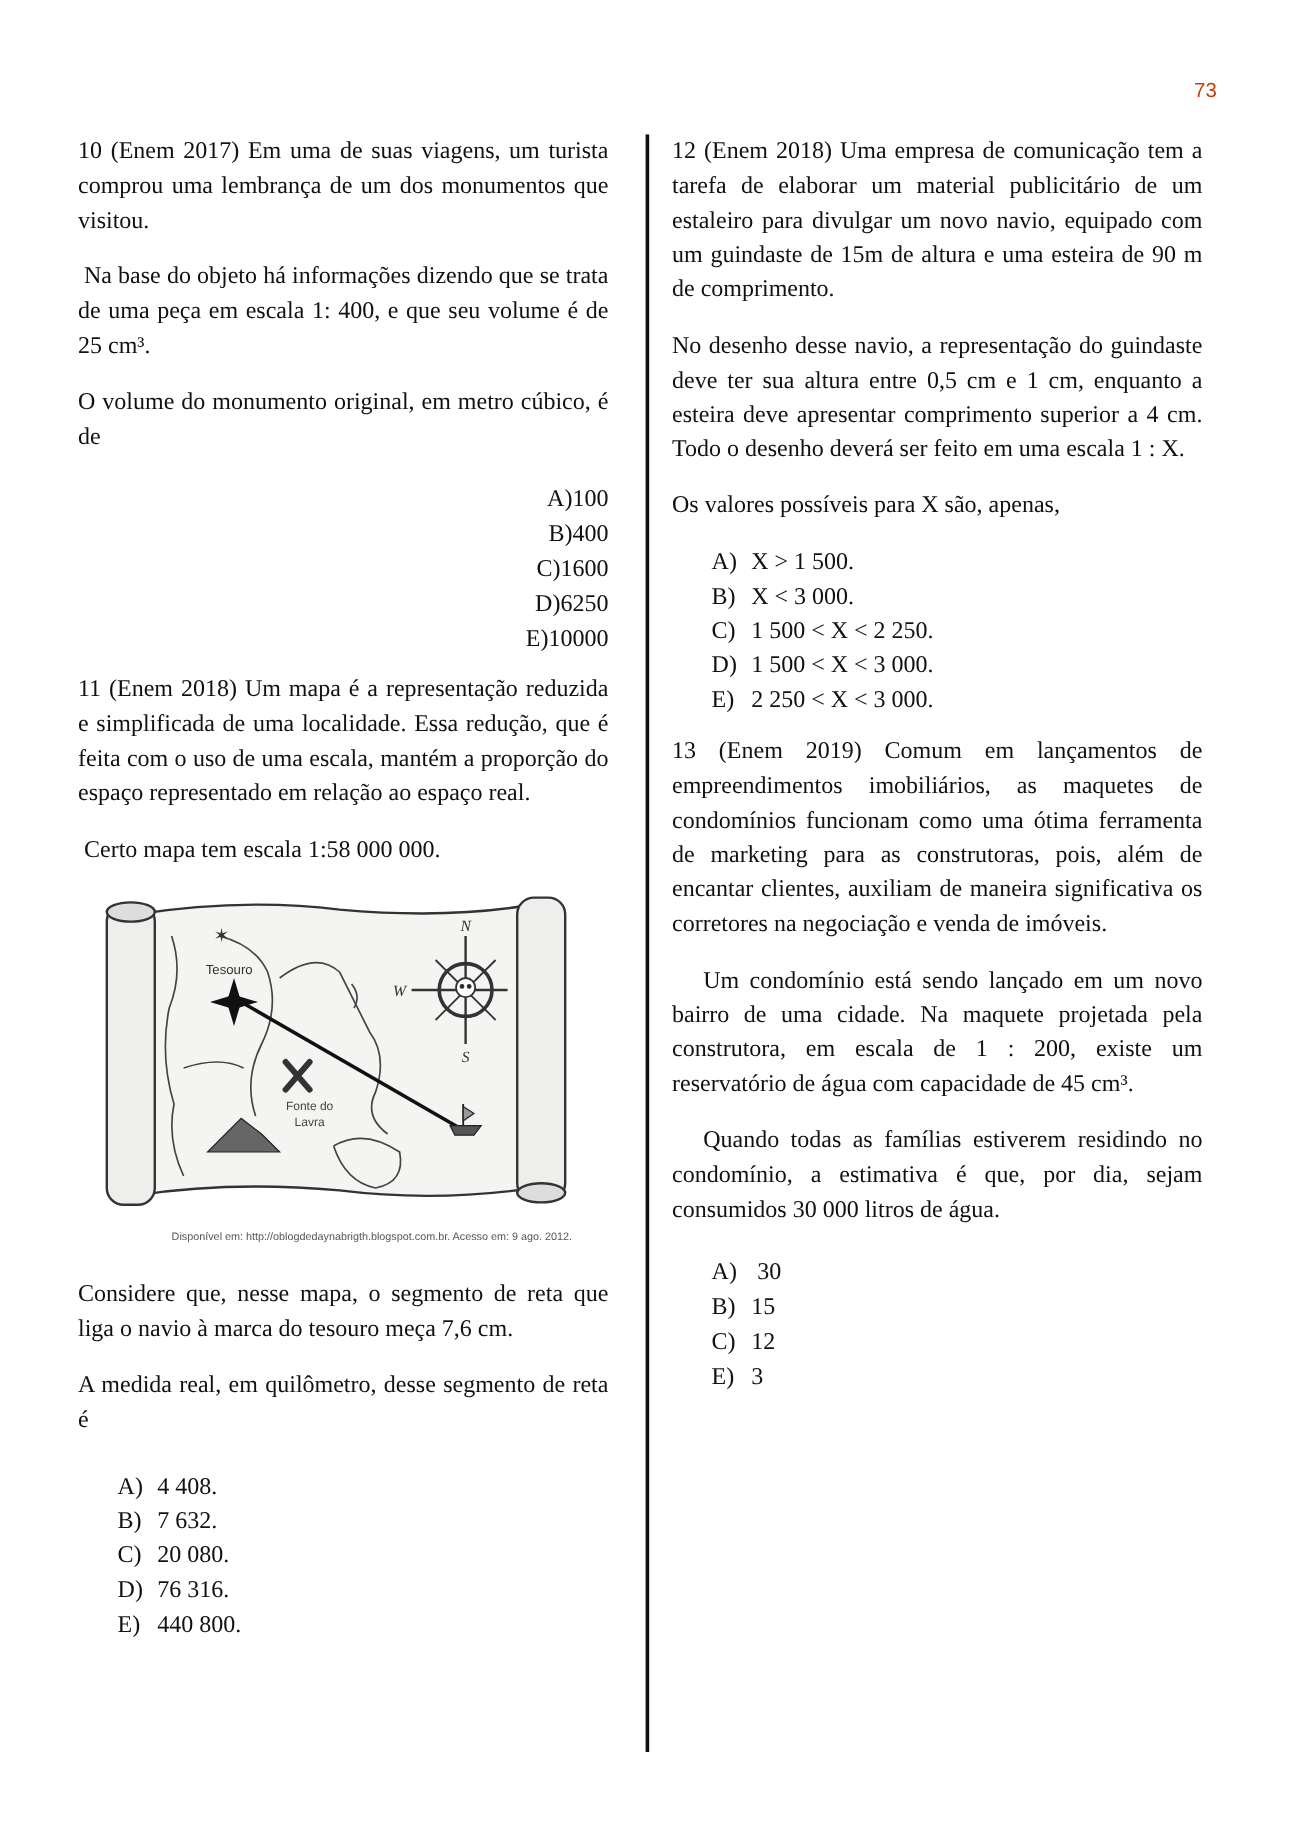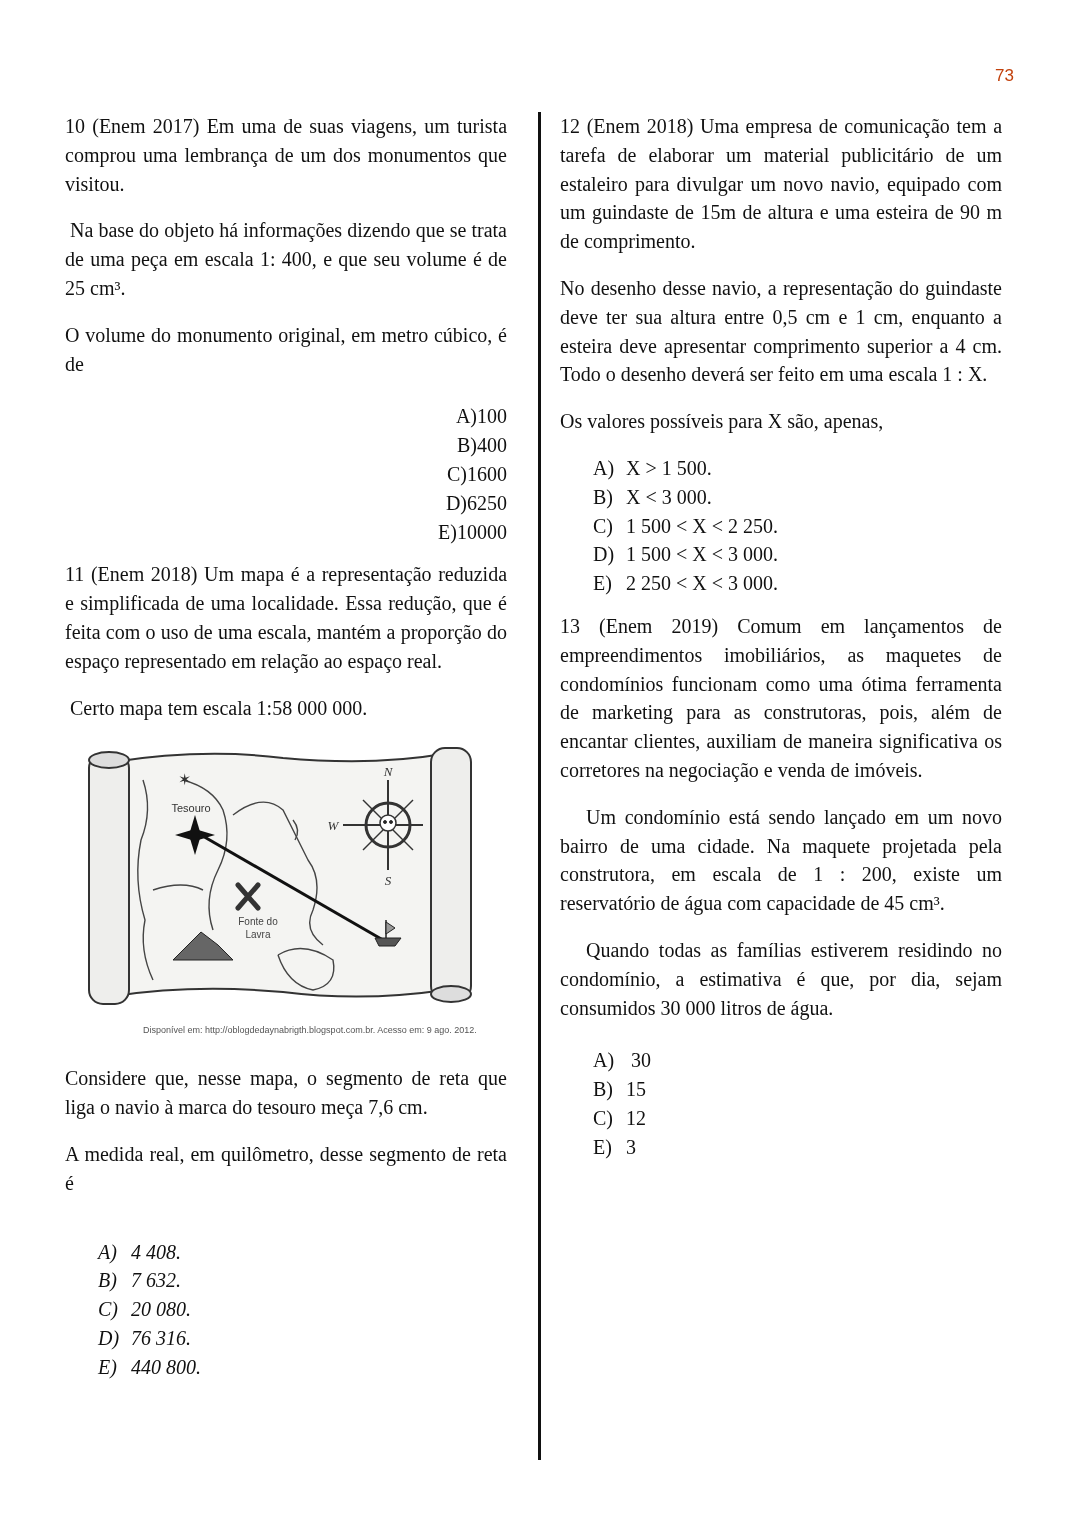--- a/index.html
+++ b/index.html
@@ -113,21 +113,21 @@
           <path d="M303 182 L312 188 L303 194 Z" fill="#999" stroke="#222"></path>
         </g>
 
         <text x="95" y="45" font-size="16" fill="#333">✶</text>
       </svg>
       <div class="caption">Disponível em: http://oblogdedaynabrigth.blogspot.com.br. Acesso em: 9 ago. 2012.</div>
     </div>
 
     <p class="para">Considere que, nesse mapa, o segmento de reta que liga o navio à marca do tesouro meça 7,6 cm.</p>
     <p class="para">A medida real, em quilômetro, desse segmento de reta é</p>
-    <ul class="options" style="margin-top:40px;font-style:italic;">
+    <ul class="options" style="margin-top:27px;">
       <li><span class="opt-letter">A)</span><span>4 408.</span></li>
       <li><span class="opt-letter">B)</span><span>7 632.</span></li>
       <li><span class="opt-letter">C)</span><span>20 080.</span></li>
       <li><span class="opt-letter">D)</span><span>76 316.</span></li>
       <li><span class="opt-letter">E)</span><span>440 800.</span></li>
     </ul>
   </section>
 </div>
 
 <div class="col col-right">

